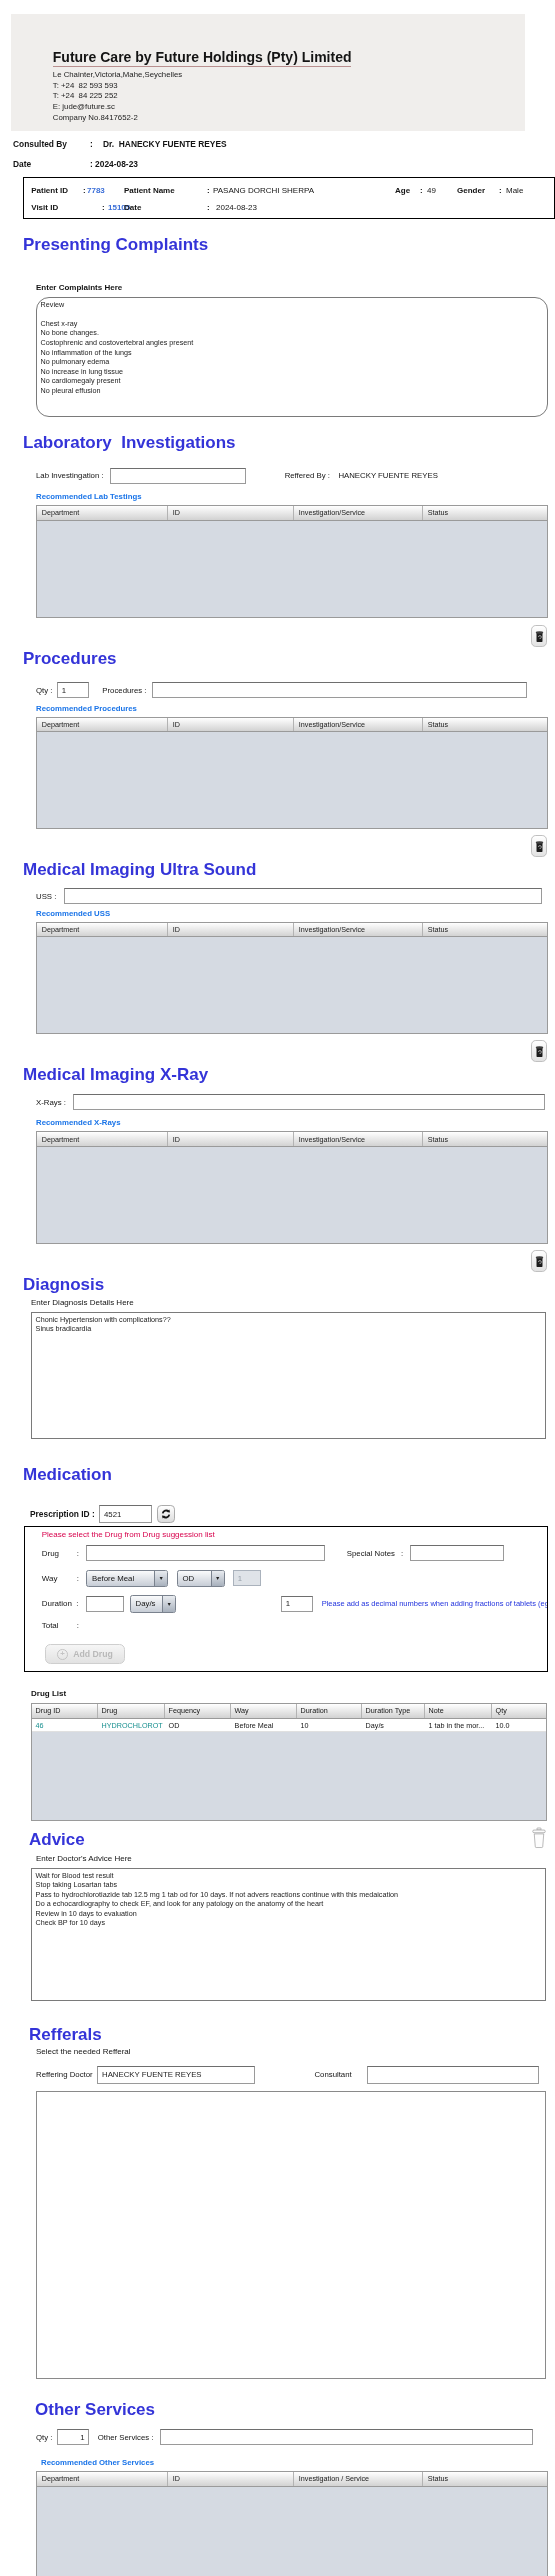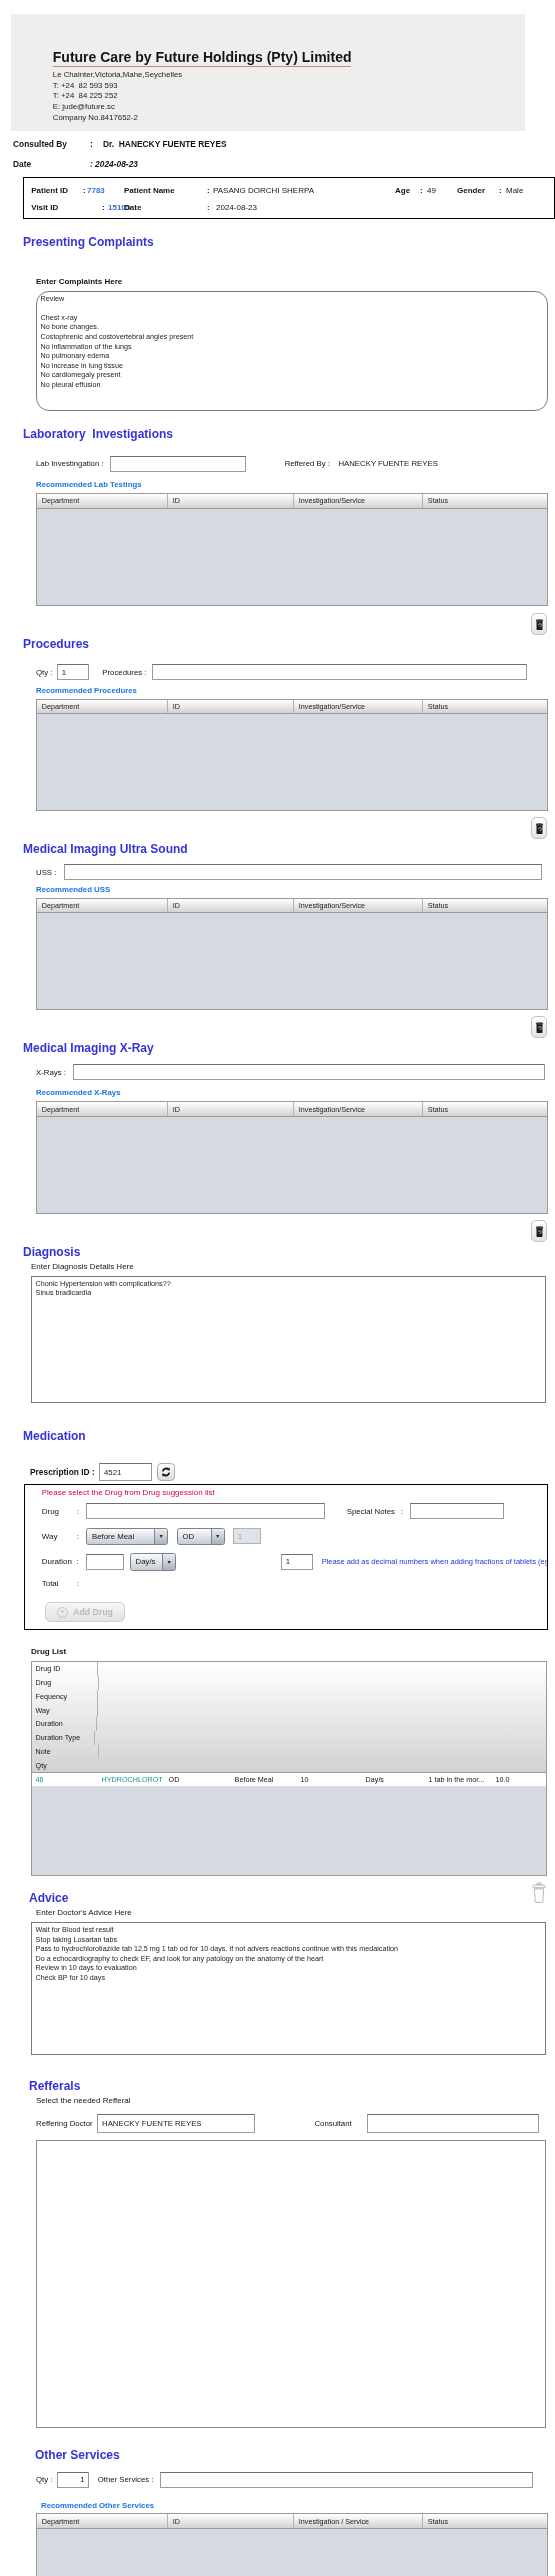--- a/index.html
+++ b/index.html
@@ -13,31 +13,31 @@
   .company-name { font-weight:bold; font-size:14px; display:inline-block; border-bottom:1.2px solid #b98f8f; padding-bottom:1.8px; margin-bottom:2.4px; }
   .company-line { font-size:7.8px; line-height:10.8px; color:#222; }
   .logo-box { width:210px; background:#fff; display:flex; align-items:center; justify-content:center; }
 
   .consult-row { position:relative; height:10.8px; margin-top:8.4px; font-weight:bold; font-size:8.4px; }
   .consult-row .lbl { position:absolute; left:13px; }
   .consult-row .col { position:absolute; left:90px; }
   .consult-row .val { position:absolute; left:103px; }
   .date-row { position:relative; height:10.8px; margin-top:9.6px; font-weight:bold; font-size:8.4px; }
   .date-row .lbl { position:absolute; left:13px; }
-  .date-row .val { position:absolute; left:90px;font-style:italic; }
+  .date-row .val { position:absolute; left:90px; }
 
   
   .patient-bar { position:relative; margin:7.2px 0 0 23px; width:532px; height:42px; border:1.2px solid #000; background:#fff; font-size:8px; }
   .patient-bar span { position:absolute; white-space:nowrap; }
   .patient-bar .b { font-weight:bold; }
   .patient-bar .blue { color:#3b6fd8; font-weight:bold; }
   .r1 { top:7.2px; } .r2 { top:25px; }
 
   
-  .sec-title { color:#3434d8; font-weight:bold; font-size:12px; margin:0 0 0 23px; white-space:pre; }
+  .sec-title { color:#3434d8; font-weight:bold; font-size:17px; margin:0 0 0 23px; white-space:pre; }
   .sec-title.in48 { margin-left:29px; } .sec-title.in58 { margin-left:35px; }
   .hint-b { font-weight:bold; font-size:8px; margin-left:36px; }
   .hint-r { font-size:8px; margin-left:31px; }
   .link-label { color:#1a74e8; font-weight:bold; font-size:7.8px; margin-left:36px; }
   textarea { font-family:"Liberation Sans", sans-serif; font-size:7.2px; line-height:9.6px; color:#222;
              border:0.6px solid #7a7a7a; padding:1.8px 3.6px; resize:none; display:block; outline:none; }
   input[type="text"] { font-family:"Liberation Sans", sans-serif; font-size:7.8px; color:#222;
              border:0.6px solid #9a9a9a; border-top-color:#6e6e6e; height:16px; padding:1.2px 3.6px; outline:none; }
   .frow { display:flex; align-items:center; }
 
@@ -73,21 +73,21 @@
   .qty-hint { color:#2233dd; font-size:7.5px; white-space:nowrap; overflow:hidden; width:228px; margin-left:8.4px; }
   .add-drug { display:inline-flex; align-items:center; gap:5.4px; margin:14.3px 0 1.2px 20.3px; height:20px; padding:0 10.8px;
               background:linear-gradient(#f6f6f6,#e2e2e2); border:0.6px solid #cfcfcf; border-radius:5.4px;
               color:#b9b9b9; font-weight:bold; font-size:8.7px; cursor:default; }
   .circle-plus { width:10.8px; height:10.8px; border:1.2px solid #c4c4c4; border-radius:50%; color:#c4c4c4;
                  display:flex; align-items:center; justify-content:center; font-size:7.8px; font-weight:bold; line-height:1; }
 
   
   .dl-label { font-weight:bold; font-size:8px; margin:16.7px 0 0 31px; }
   .drug-table { margin-left:31px; width:516px; border:0.6px solid #9a9a9a; margin-top:4.8px; }
-  .d-head { display:flex; background:linear-gradient(#ffffff,#d2d2d2); border-bottom:0.6px solid #9a9a9a;flex-direction:column; }
+  .d-head { display:flex; background:linear-gradient(#ffffff,#d2d2d2); border-bottom:0.6px solid #9a9a9a; }
   .d-head .cell { font-size:7.2px; padding:2.4px 3.6px; border-right:0.6px solid #b3b3b3; }
   .d-head .cell:last-child { border-right:none; }
   .d-row { display:flex; background:#fff; border-bottom:0.6px solid #e0e0e0; }
   .d-row .cell { font-size:7.2px; padding:1.8px 3.6px; white-space:nowrap; overflow:hidden; }
   .teal { color:#178f8f; }
   .d-fill { background:#d5dae2; height:88px; }
   .k0{width:66px;} .k1{width:67px;} .k2{width:66px;} .k3{width:66px;} .k4{width:65px;} .k5{width:63px;} .k6{width:67px;} .k7{flex:1;}
 
   .advice-head { display:flex; justify-content:space-between; align-items:flex-end; margin:6px 8.4px 0 29px; }
 

